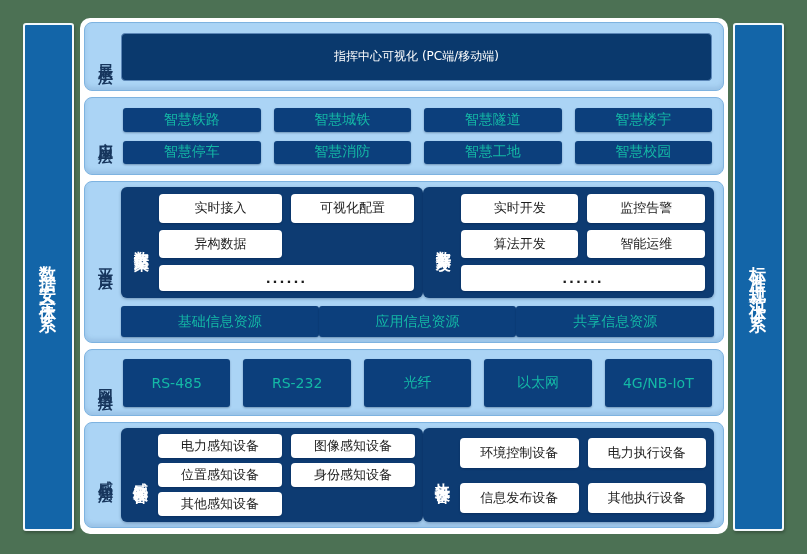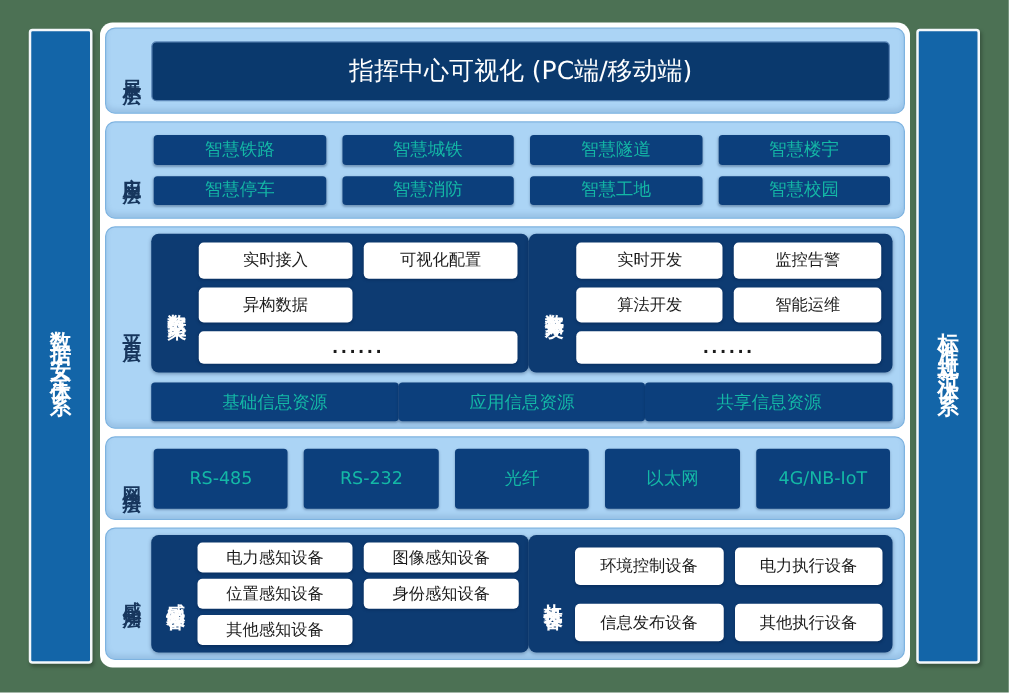--- a/index.html
+++ b/index.html
@@ -33,21 +33,21 @@
   .p-app{flex:0 0 78px;}
   .p-platform{flex:0 0 162px;}
   .p-network{flex:0 0 67px;}
   .p-perception{flex:0 0 106px;}
 
   
   .navy-btn{background:#0c3f7c;border-radius:3px;color:#14b8a6;font-size:14px;
     display:flex;align-items:center;justify-content:center;
     box-shadow:0 1px 2px rgba(0,30,70,.35);}
   .big-btn{width:100%;height:46px;background:#0a396d;border:1px solid #5c87b8;
-    border-radius:4px;color:#ffffff;font-size:20px;
+    border-radius:4px;color:#ffffff;font-size:12px;
     display:flex;align-items:center;justify-content:center;}
   .p-display .panel-content{align-items:center;padding-right:2px;}
 
   .grid4{flex:1;display:grid;grid-template-columns:repeat(4,1fr);
     gap:9px 13px;padding:5px 2px;}
 
   
   .col{flex-direction:column;}
   .groups{flex:1;display:flex;min-height:0;}
   .group{background:#0d3b72;border-radius:6px;padding:7px 9px;display:flex;gap:7px;

